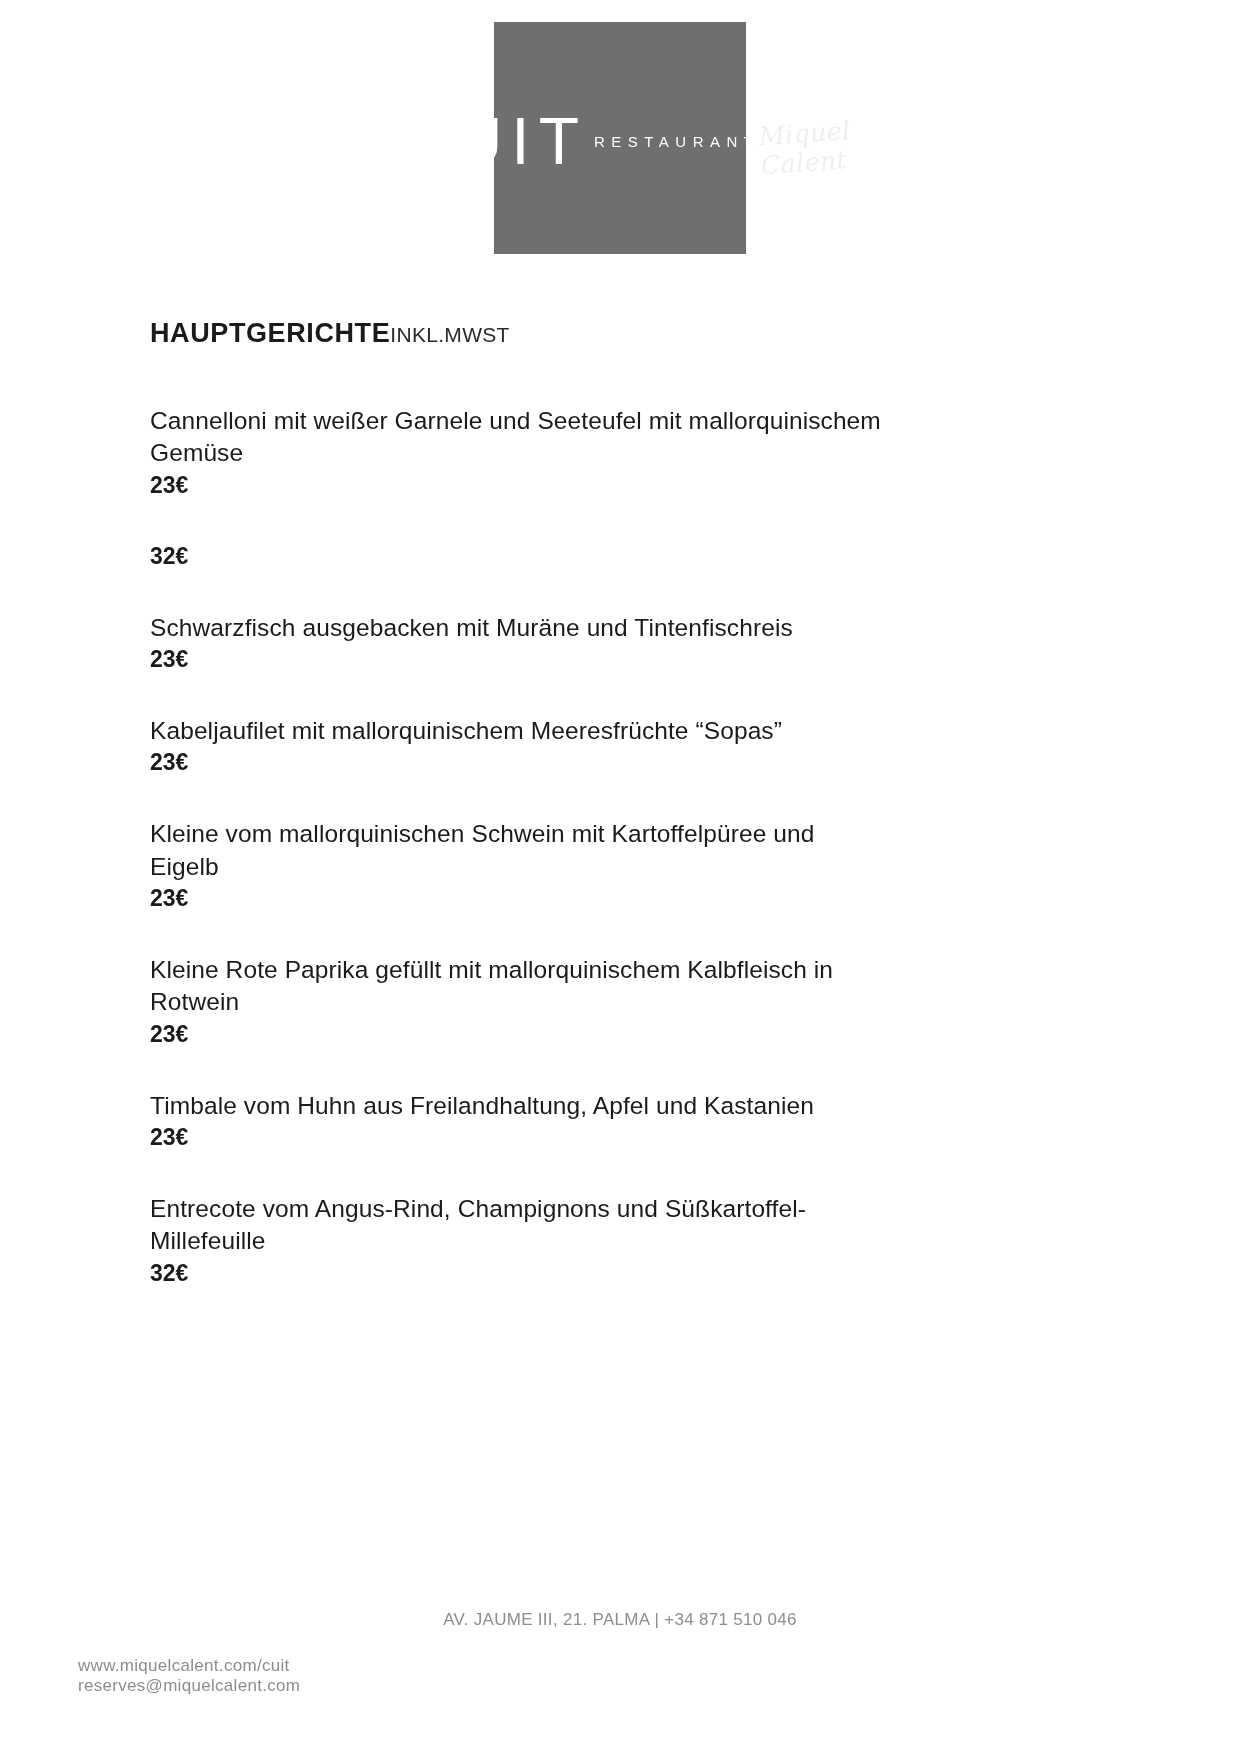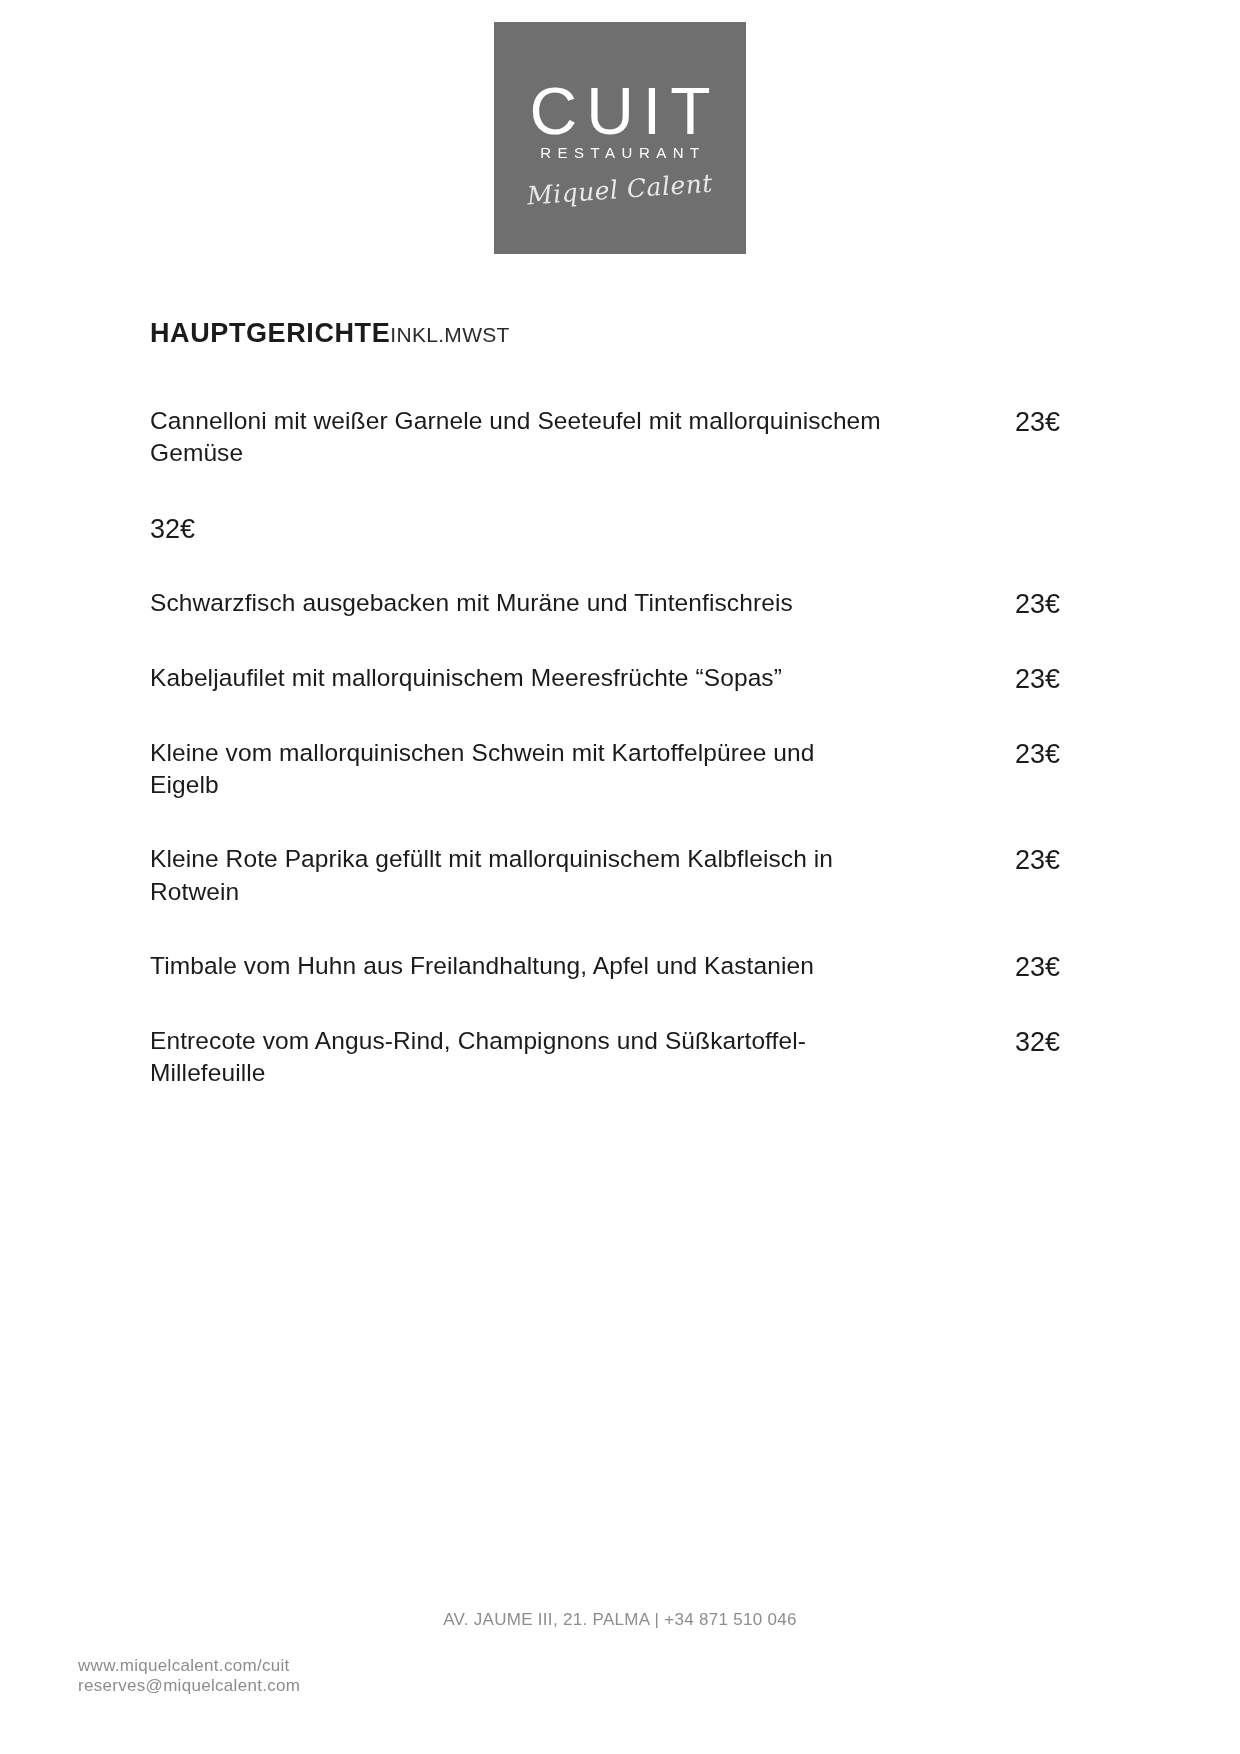--- a/index.html
+++ b/index.html
@@ -23,21 +23,21 @@
     left: 0;
     width: 100%;
     display: flex;
     justify-content: center;
   }
   .logo-box {
     width: 252px;
     height: 232px;
     background: #6f6f6f;
     display: flex;
-    flex-direction: column;
+    flex-direction: row;
     align-items: center;
     justify-content: center;
     padding-top: 6px;
     box-sizing: border-box;
   }
   .logo-main {
     color: #ffffff;
     font-size: 66px;
     letter-spacing: 9px;
     font-weight: 400;
@@ -87,31 +87,32 @@
     color: #2a2a2a;
     font-weight: 400;
     padding-right: 30px;
   }
 
   .item {
     display: flex;
     align-items: flex-start;
     justify-content: space-between;
     margin-bottom: 42px;
+    flex-direction: column;
   }
   .item-name {
     font-size: 24.5px;
     line-height: 1.32;
     font-weight: 400;
     max-width: 740px;
     letter-spacing: .1px;
   }
   .item-price {
-    font-size: 27px;
-    font-weight: normal;
+    font-size: 23px;
+    font-weight: bold;
     white-space: nowrap;
     padding-right: 30px;
     padding-top: 2px;
   }
 
   
   .footer {
     position: absolute;
     bottom: 58px;
     left: 0;

